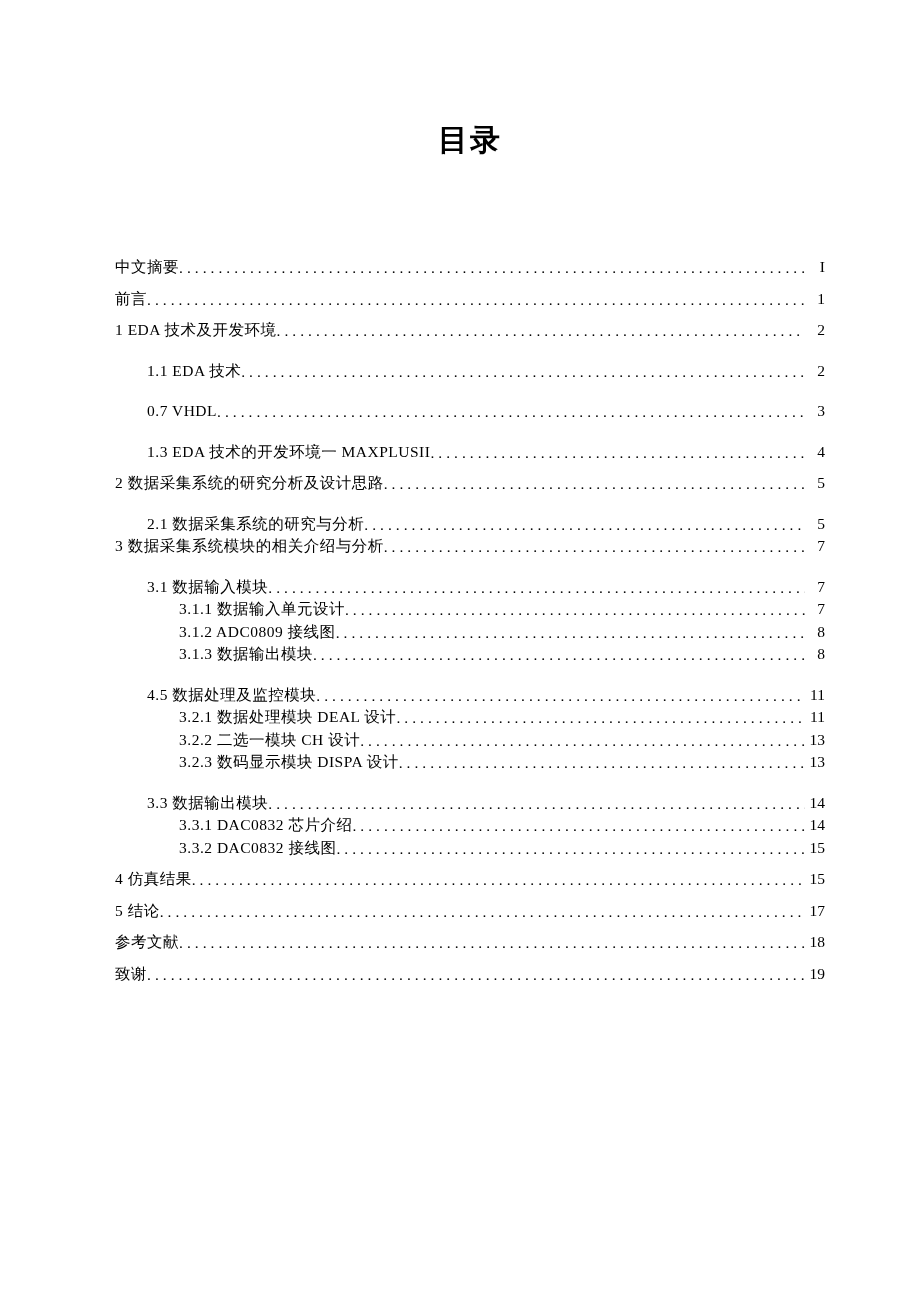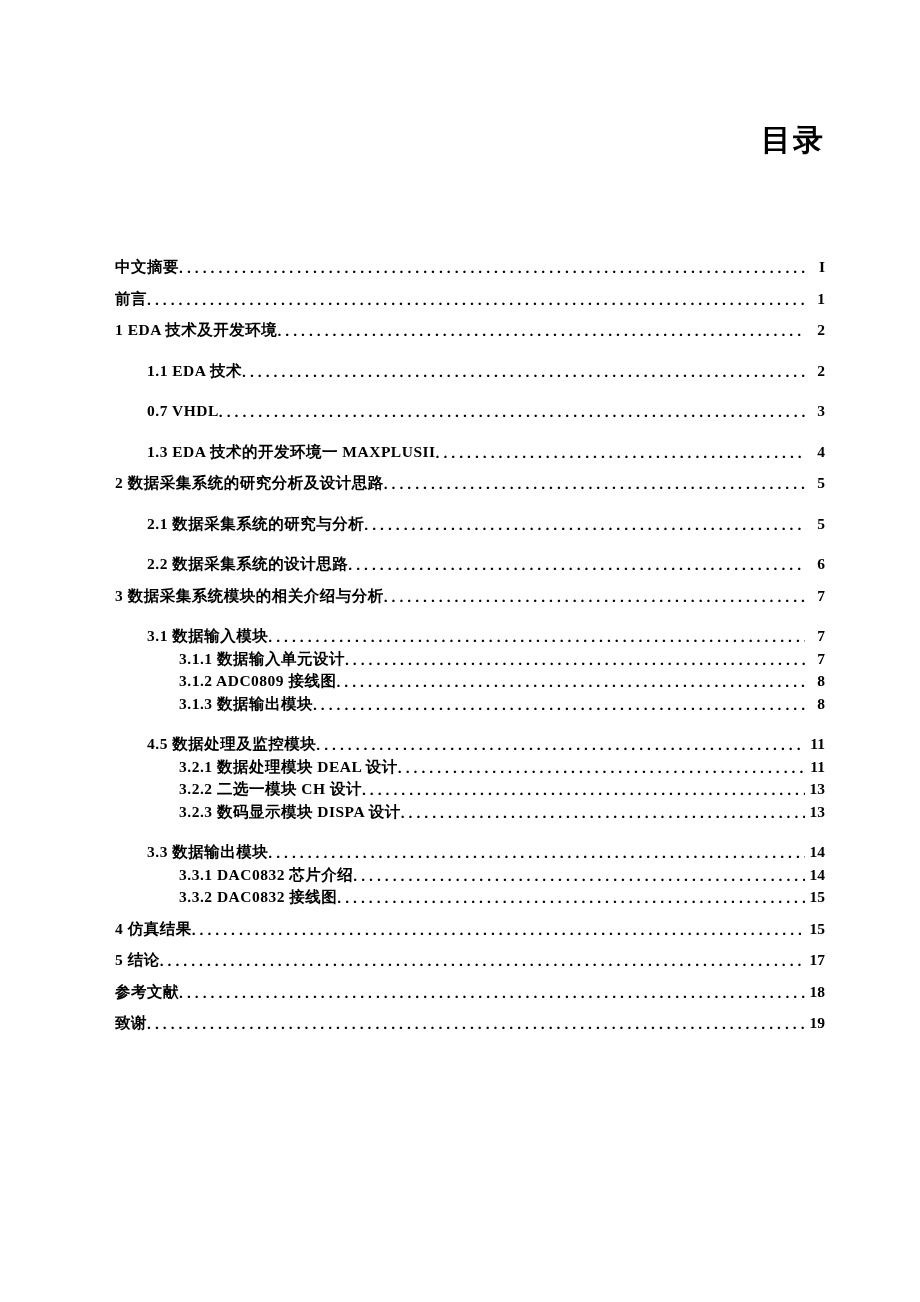--- a/index.html
+++ b/index.html
@@ -6,34 +6,33 @@
     body {
       background: #fff;
       font-family: "SimSun", "宋体", serif;
       width: 920px;
       height: 1302px;
       padding: 120px 95px 60px 115px;
       color: #000;
       font-size: 15.5px;
     }
     .title {
-      text-align: right;
+      text-align: center;
       font-size: 30px;
       font-weight: bold;
       font-family: "SimHei", "黑体", sans-serif;
       margin-bottom: 98px;
       letter-spacing: 2px;
     }
     .toc { line-height: 1.0; }
     .toc-entry {
       display: flex;
       align-items: flex-start;
       white-space: nowrap;
       margin-bottom: 16px;
-      font-weight: bold;
     }
     .toc-entry.tight { margin-bottom: 7px; }
     .label { flex: 0 0 auto; letter-spacing: 0.5px; }
     .dots {
       flex: 1 1 auto;
       overflow: hidden;
       letter-spacing: 4px;
       color: #000;
       position: relative;
       top: 1px;
@@ -81,25 +80,20 @@
     </div>
     <div class="toc-entry">
       <span class="label">2 数据采集系统的研究分析及设计思路 </span>
       <span class="dots"></span>
       <span class="pg">5</span>
     </div>
     <div class="toc-entry tight ind1">
       <span class="label">2.1 数据采集系统的研究与分析 </span>
       <span class="dots"></span>
       <span class="pg">5</span>
-    </div>
-    <div class="toc-entry ind1">
-      <span class="label">2.2 数据采集系统的设计思路 </span>
-      <span class="dots"></span>
-      <span class="pg">6</span>
     </div>
     <div class="toc-entry">
       <span class="label">3 数据采集系统模块的相关介绍与分析 </span>
       <span class="dots"></span>
       <span class="pg">7</span>
     </div>
     <div class="toc-entry tight ind1">
       <span class="label">3.1 数据输入模块 </span>
       <span class="dots"></span>
       <span class="pg">7</span>

